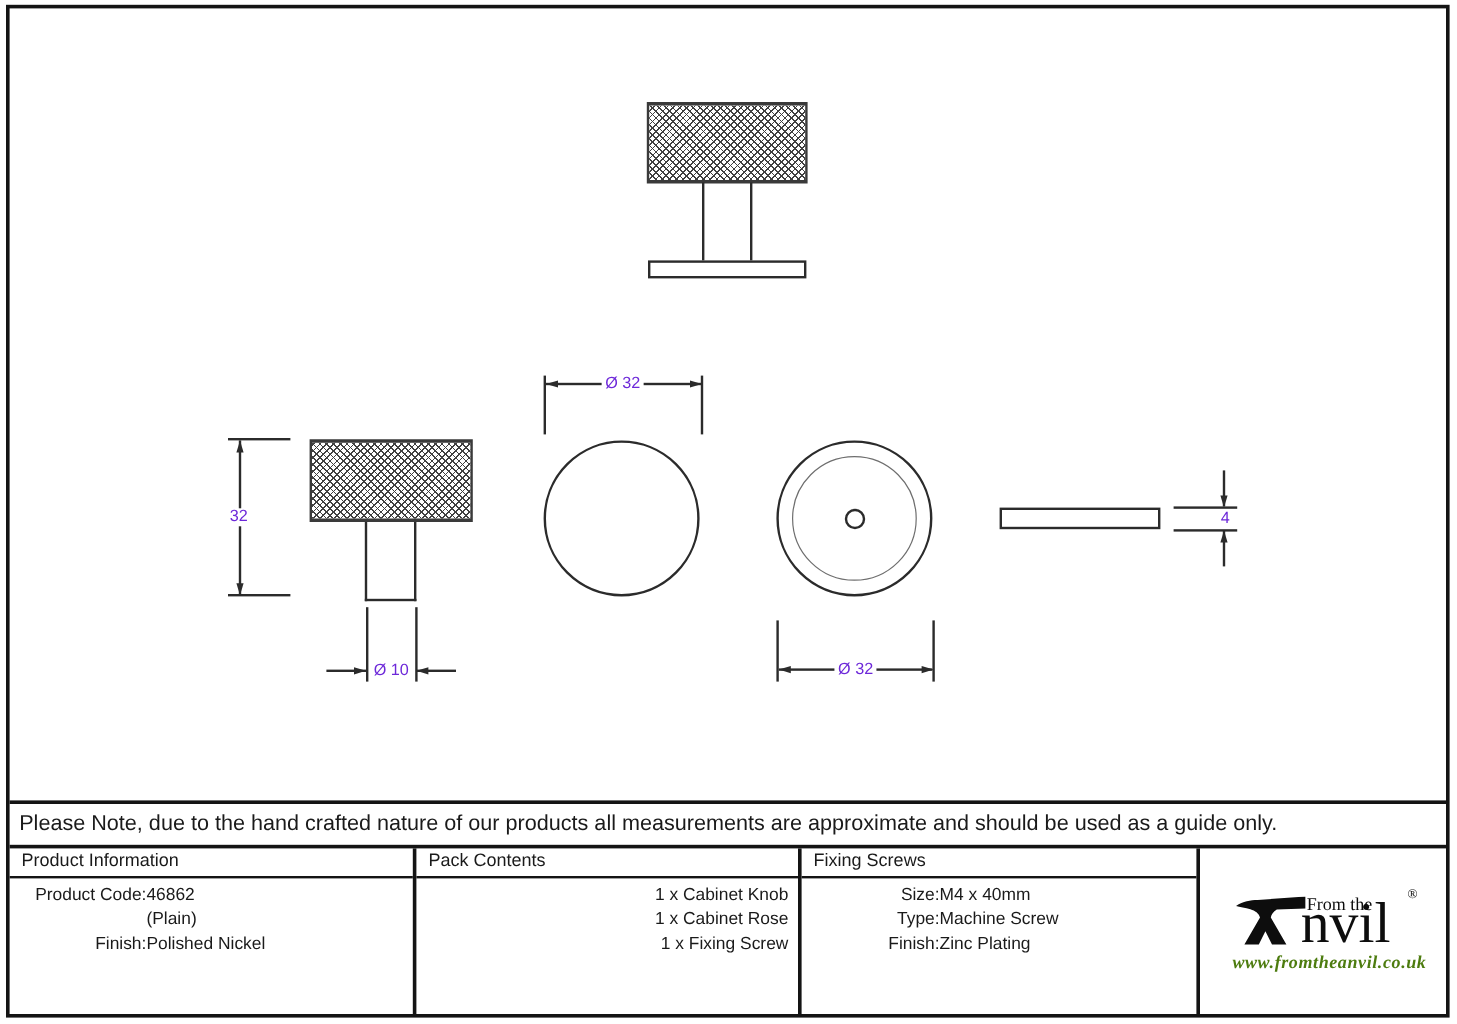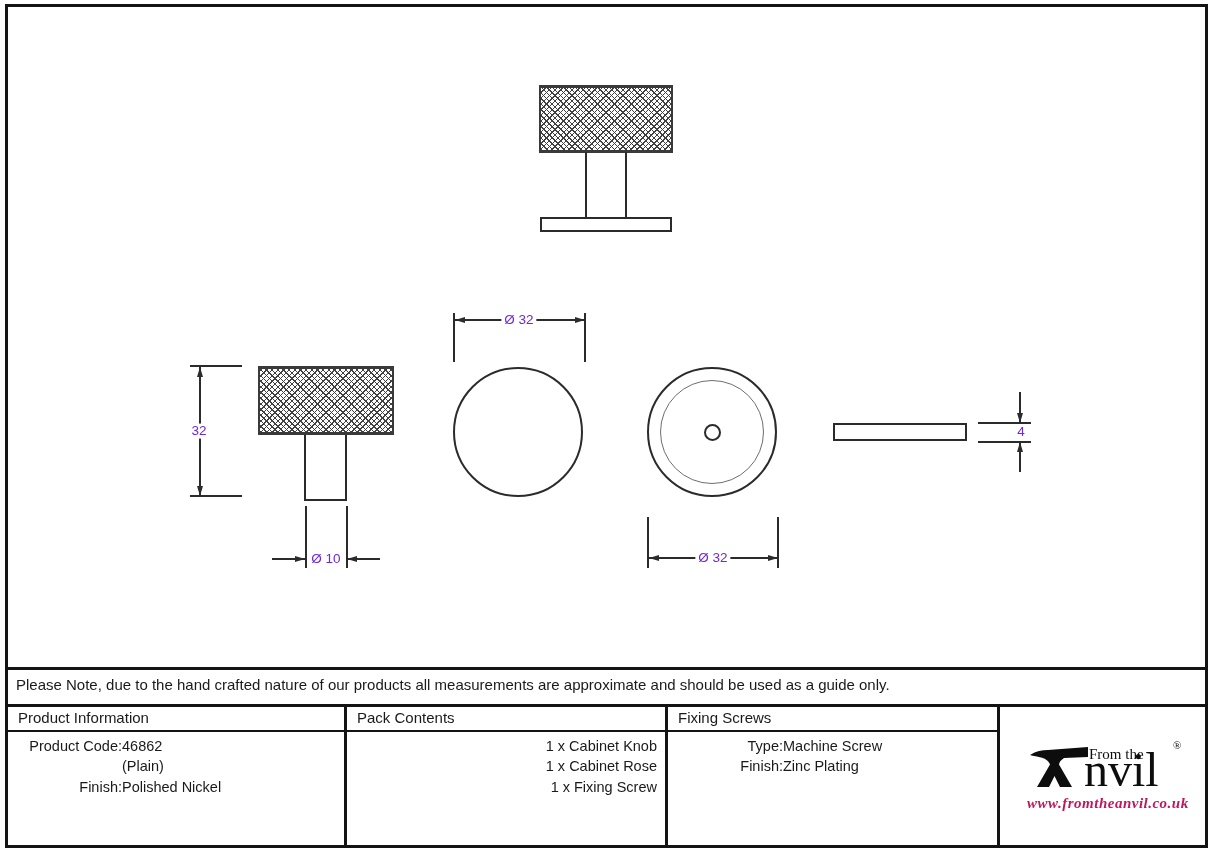--- a/index.html
+++ b/index.html
@@ -19,33 +19,33 @@
   .outline{border:2px solid #2b2b2b;background:#fff;}
   .circle{border-radius:50%;}
   .dim-label{position:absolute;transform:translate(-50%,-50%);background:#fff;padding:0 3px;
     font-size:13.5px;color:#6d28d9;white-space:nowrap;line-height:1.1;}
   .arr{position:absolute;width:0;height:0;border-style:solid;}
   .arr-up{border-width:0 3px 10px 3px;border-color:transparent transparent #2b2b2b transparent;}
   .arr-down{border-width:10px 3px 0 3px;border-color:#2b2b2b transparent transparent transparent;}
   .arr-left{border-width:3px 10px 3px 0;border-color:transparent #2b2b2b transparent transparent;}
   .arr-right{border-width:3px 0 3px 10px;border-color:transparent transparent transparent #2b2b2b;}
   
-  .note-text{left:16px;top:676px;font-size:15px;}
+  .note-text{left:16px;top:676px;font-size:18px;}
   .tbl-header{top:709px;font-size:15px;}
   .tbl-rows{top:736px;font-size:14.5px;line-height:20.4px;text-align:right;}
   .trow{display:flex;}
   .tlabel{flex:0 0 104px;}
   .tlabel-fs{flex:0 0 105px;}
   
   .logo-box{left:997px;top:707px;width:209px;height:138px;}
   .logo-tagline{left:92px;top:39px;font-family:"Liberation Serif",serif;font-size:15px;color:#0d0d0d;}
   .logo-brand{left:87px;top:43px;font-family:"Liberation Serif",serif;font-size:48px;line-height:0.82;color:#0d0d0d;}
   .logo-reg{left:176px;top:32px;font-family:"Liberation Serif",serif;font-size:11px;color:#0d0d0d;}
   .logo-url{left:30px;top:88px;width:150px;text-align:center;font-family:"Liberation Serif",serif;
-    font-style:italic;font-weight:bold;font-size:15px;color:#be185d;letter-spacing:0.5px;}
+    font-style:italic;font-weight:bold;font-size:15px;color:#4d7c0f;letter-spacing:0.5px;}
 </style>
 </head>
 <body>
 
 <div class="abs frame"></div>
 
 <div class="abs" style="left:0;top:0;width:1214px;height:667px;">
 
   <div>
     <div class="abs knurl" style="left:539px;top:85px;width:134px;height:68px;"></div>
@@ -151,20 +151,24 @@
     <div>1 x Cabinet Knob</div>
     <div>1 x Cabinet Rose</div>
     <div>1 x Fixing Screw</div>
   </div>
 </div>
 
 <div>
   <span class="abs tbl-header" style="left:678px;">Fixing Screws</span>
   <div class="abs tbl-rows" style="left:678px;width:310px;">
     <div class="trow">
+      <span class="tlabel-fs">Size:</span>
+      <span>M4 x 40mm</span>
+    </div>
+    <div class="trow">
       <span class="tlabel-fs">Type:</span>
       <span>Machine Screw</span>
     </div>
     <div class="trow">
       <span class="tlabel-fs">Finish:</span>
       <span>Zinc Plating</span>
     </div>
   </div>
 </div>
 

